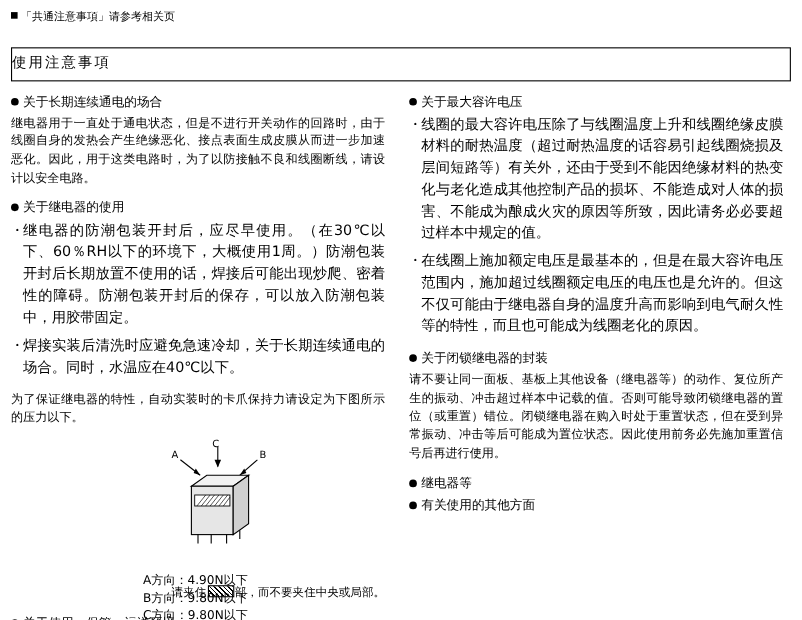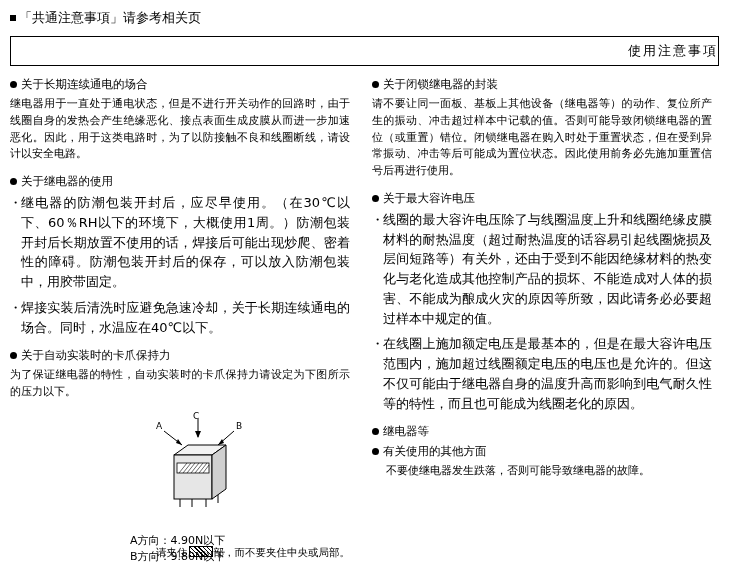--- a/index.html
+++ b/index.html
@@ -17,22 +17,22 @@
     overflow: hidden;
   }
   .page {
     position: relative;
     width: 729px;
     height: 564px;
     box-sizing: border-box;
     padding: 8px 10px 0 10px;
   }
   .top-ref {
-    font-size: 13px;
-    margin: 0 0 8px 0;
+    font-size: 10px;
+    margin: 0 0 20px 0;
     white-space: nowrap;
   }
   .bullet-sq {
     display: inline-block;
     width: 6px;
     height: 6px;
     background: #000;
     margin-right: 3px;
     vertical-align: 1px;
   }
@@ -40,21 +40,21 @@
     display: inline-block;
     width: 7px;
     height: 7px;
     border-radius: 50%;
     background: #000;
     margin-right: 4px;
     vertical-align: 0px;
   }
   .title-box {
     border: 1px solid #000;
-    text-align: right;
+    text-align: left;
     font-size: 13px;
     padding: 4px 0 5px 0;
     margin: 0 0 10px 0;
     letter-spacing: 2px;
   }
   .cols {
     display: flex;
     gap: 22px;
   }
   .col {
@@ -157,23 +157,20 @@
         <h3>
           <span class="bullet-circle"></span><span>关于继电器的使用</span>
         </h3>
         <ul class="dots">
           <li>继电器的防潮包装开封后，应尽早使用。（在30℃以下、60％RH以下的环境下，大概使用1周。）防潮包装开封后长期放置不使用的话，焊接后可能出现炒爬、密着性的障碍。防潮包装开封后的保存，可以放入防潮包装中，用胶带固定。</li>
           <li>焊接实装后清洗时应避免急速冷却，关于长期连续通电的场合。同时，水温应在40℃以下。</li>
         </ul>
       </div>
 
       <div class="sect">
-        <h3>
-          <span class="bullet-circle"></span><span>关于自动实装时的卡爪保持力</span>
-        </h3>
         <p class="body">为了保证继电器的特性，自动实装时的卡爪保持力请设定为下图所示的压力以下。</p>
       </div>
 
       <div class="fig-wrap">
         <svg class="fig-svg" width="140" height="120" viewBox="0 0 140 120">
 
           <line x1="34" y1="20" x2="52" y2="34" stroke="#000" stroke-width="1"></line>
           <polygon points="52,34 46,32 48,28" fill="#000"></polygon>
           <line x1="68" y1="8" x2="68" y2="26" stroke="#000" stroke-width="1"></line>
           <polygon points="68,27 65,20 71,20" fill="#000"></polygon>
@@ -223,44 +220,43 @@
         </h3>
         <p class="body">使用・保管・运送时应避免阳光直射，保持在常温・常湿・常压环境下。</p>
       </div>
 
     </div>
 
     <div class="col">
 
       <div class="sect">
         <h3>
-          <span class="bullet-circle"></span><span>关于闭锁继电器的封装</span>
-        </h3>
-        <p class="body">请不要让同一面板、基板上其他设备（继电器等）的动作、复位所产生的振动、冲击超过样本中记载的值。否则可能导致闭锁继电器的置位（或重置）错位。闭锁继电器在购入时处于重置状态，但在受到异常振动、冲击等后可能成为置位状态。因此使用前务必先施加重置信号后再进行使用。</p>
-      </div>
-
-      <div class="sect">
-        <h3>
           <span class="bullet-circle"></span><span>关于最大容许电压</span>
         </h3>
         <ul class="dots">
           <li>线圈的最大容许电压除了与线圈温度上升和线圈绝缘皮膜材料的耐热温度（超过耐热温度的话容易引起线圈烧损及层间短路等）有关外，还由于受到不能因绝缘材料的热变化与老化造成其他控制产品的损坏、不能造成对人体的损害、不能成为酿成火灾的原因等所致，因此请务必必要超过样本中规定的值。</li>
           <li>在线圈上施加额定电压是最基本的，但是在最大容许电压范围内，施加超过线圈额定电压的电压也是允许的。但这不仅可能由于继电器自身的温度升高而影响到电气耐久性等的特性，而且也可能成为线圈老化的原因。</li>
         </ul>
       </div>
 
       <div class="sect">
         <h3>
+          <span class="bullet-circle"></span><span>关于闭锁继电器的封装</span>
+        </h3>
+        <p class="body">请不要让同一面板、基板上其他设备（继电器等）的动作、复位所产生的振动、冲击超过样本中记载的值。否则可能导致闭锁继电器的置位（或重置）错位。闭锁继电器在购入时处于重置状态，但在受到异常振动、冲击等后可能成为置位状态。因此使用前务必先施加重置信号后再进行使用。</p>
+      </div>
+
+      <div class="sect">
+        <h3>
           <span class="bullet-circle"></span><span>继电器等</span>
         </h3>
       </div>
 
       <div class="sect">
         <h3>
           <span class="bullet-circle"></span><span>有关使用的其他方面</span>
         </h3>
-        <p class="body indent">不要使继电器发生跌落，否则可能导致继电器的故障。</p>
       </div>
 
     </div>
 
   </div>
 </div>
 
 </body></html>

